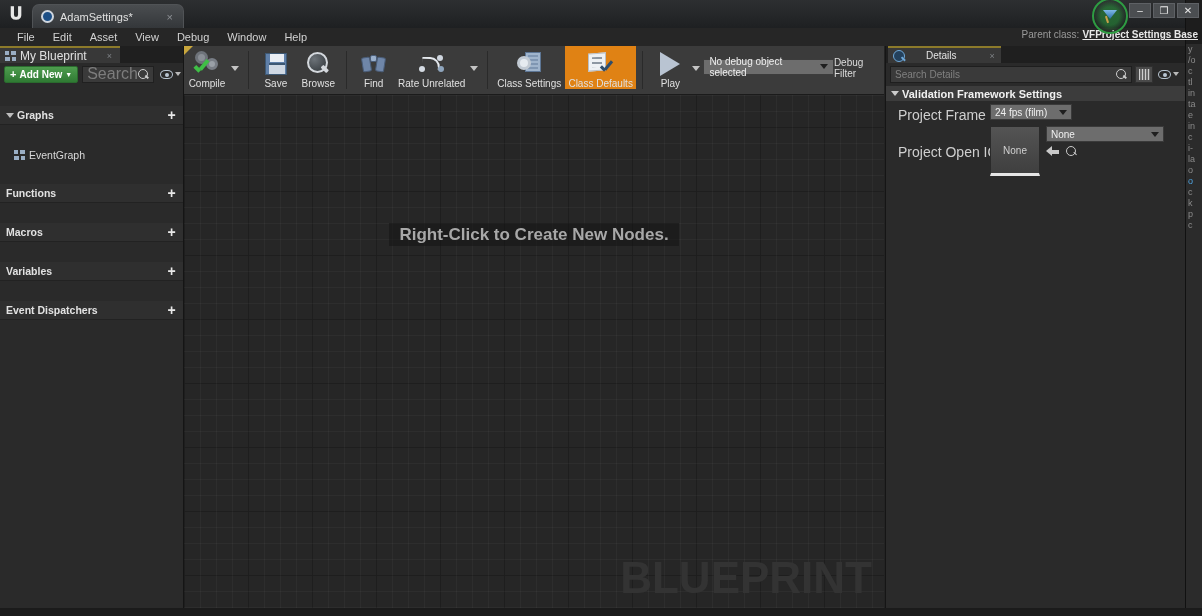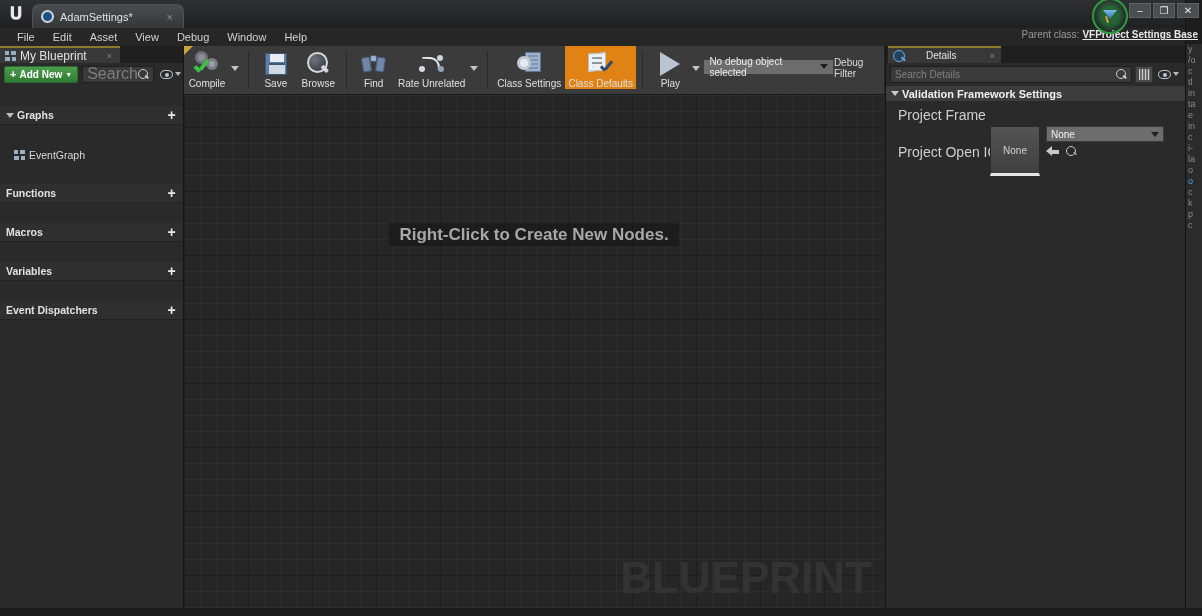--- a/index.html
+++ b/index.html
@@ -791,20 +791,26 @@
       </div>
     </div>
 
     <div class="det-section">
       <span class="stri"></span>
       <span class="stitle">Validation Framework Settings</span>
     </div>
 
     <div class="prop-row">
       <div class="prop-label">Project Frame Rate</div>
+      <div class="prop-val">
+        <div class="combo">
+          <span>24 fps (film)</span>
+          <span class="ccaret"></span>
+        </div>
+      </div>
     </div>
 
     <div class="prop-row">
       <div class="prop-label" style="padding-top:18px;">Project Open IOColor Con</div>
       <div class="prop-val">
         <div class="asset-row">
           <div class="asset-thumb">None</div>
           <div class="asset-right">
             <div class="asset-combo">
               <span>None</span>

